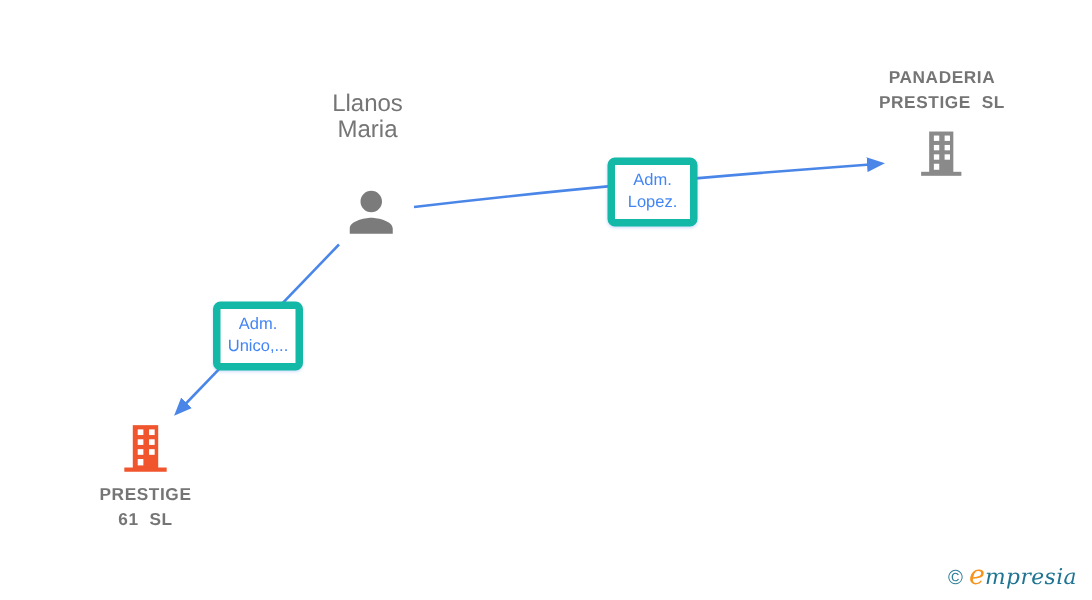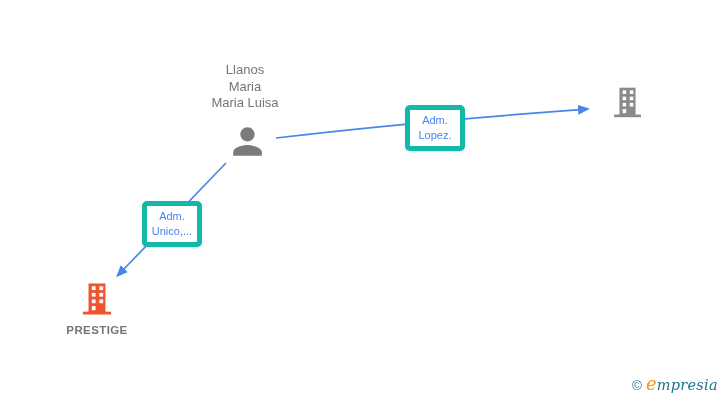--- a/index.html
+++ b/index.html
@@ -3,21 +3,21 @@
 <meta charset="utf-8">
 <style>
   html,body{margin:0;padding:0;background:#fff;}
   .canvas{
     position:relative;width:728px;height:400px;background:#ffffff;
     font-family:"Liberation Sans",sans-serif;overflow:hidden;
   }
   .edges-layer{position:absolute;left:0;top:0;width:728px;height:400px;}
   .node{position:absolute;cursor:pointer;}
   .node-label{position:absolute;text-align:center;color:#757575;}
-  .person-label{font-size:13px;line-height:16.5px;font-weight:400;}
+  .person-label{font-size:16px;line-height:16.5px;font-weight:400;}
   .company-label{font-size:11.5px;line-height:16.5px;font-weight:700;letter-spacing:.4px;}
   .label-line{display:block;white-space:pre;}
   .edge-label{
     position:absolute;box-sizing:border-box;width:60px;cursor:pointer;
     background:#ffffff;border:5px solid #14b8a6;border-radius:5px;
     color:#4285f4;font-size:11px;line-height:15px;text-align:center;
     padding:3px 2px;box-shadow:0 1px 2px rgba(66,133,244,.25);
   }
   .icon-abs{position:absolute;}
   .brand{
@@ -41,28 +41,31 @@
       </marker>
     </defs>
     <path d="M 276 138 C 360 128, 480 117, 580 109.6" fill="none" stroke="#4a86e8" stroke-width="1.7" marker-end="url(#arrowhead)"></path>
     <path d="M 226 163 L 123 270" fill="none" stroke="#4a86e8" stroke-width="1.7" marker-end="url(#arrowhead)"></path>
   </svg>
 
   <div class="node" style="left:185px;top:62px;width:120px;height:105px;">
     <div class="node-label person-label" style="left:0;top:0;width:120px;">
       <span class="label-line">Llanos</span>
       <span class="label-line">Maria</span>
-      <span class="label-line">Maria Luisa</span>
     </div>
     <svg class="icon-abs" style="left:41px;top:58px;" width="43" height="43" viewBox="0 0 24 24">
       <path fill="#7b7b7b" d="M12 12c2.21 0 4-1.79 4-4s-1.79-4-4-4-4 1.79-4 4 1.79 4 4 4zm0 2c-2.67 0-8 1.34-8 4v2h16v-2c0-2.66-5.33-4-8-4z"></path>
     </svg>
   </div>
 
   <div class="node" style="left:558px;top:44px;width:140px;height:80px;">
+    <div class="node-label company-label" style="left:0;top:0;width:140px;">
+      <span class="label-line">PANADERIA</span>
+      <span class="label-line">PRESTIGE  SL</span>
+    </div>
     <svg class="icon-abs" style="left:54px;top:41px;" width="31" height="34" viewBox="0 0 34 38">
       <g fill="#8a8a8a">
         <rect x="8" y="3" width="18" height="31"></rect>
         <rect x="2" y="33" width="30" height="3"></rect>
       </g>
       <g fill="#ffffff">
         <rect x="11.5" y="6" width="4" height="4"></rect>
           <rect x="19.5" y="6" width="4" height="4"></rect>
         <rect x="11.5" y="13" width="4" height="4"></rect>
           <rect x="19.5" y="13" width="4" height="4"></rect>
@@ -84,20 +87,21 @@
           <rect x="19.5" y="6" width="4" height="4"></rect>
         <rect x="11.5" y="13" width="4" height="4"></rect>
           <rect x="19.5" y="13" width="4" height="4"></rect>
         <rect x="11.5" y="20" width="4" height="4"></rect>
           <rect x="19.5" y="20" width="4" height="4"></rect>
         <rect x="11.5" y="27" width="4" height="4.5"></rect>
       </g>
     </svg>
     <div class="node-label company-label" style="left:0;top:42px;width:140px;">
       <span class="label-line">PRESTIGE</span>
+      <span class="label-line">61  SL</span>
     </div>
   </div>
 
   <div class="edge-label" style="left:405px;top:105px;">
     <span class="label-line">Adm.</span>
     <span class="label-line">Lopez.</span>
   </div>
   <div class="edge-label" style="left:142px;top:201px;">
     <span class="label-line">Adm.</span>
     <span class="label-line">Unico,...</span>

